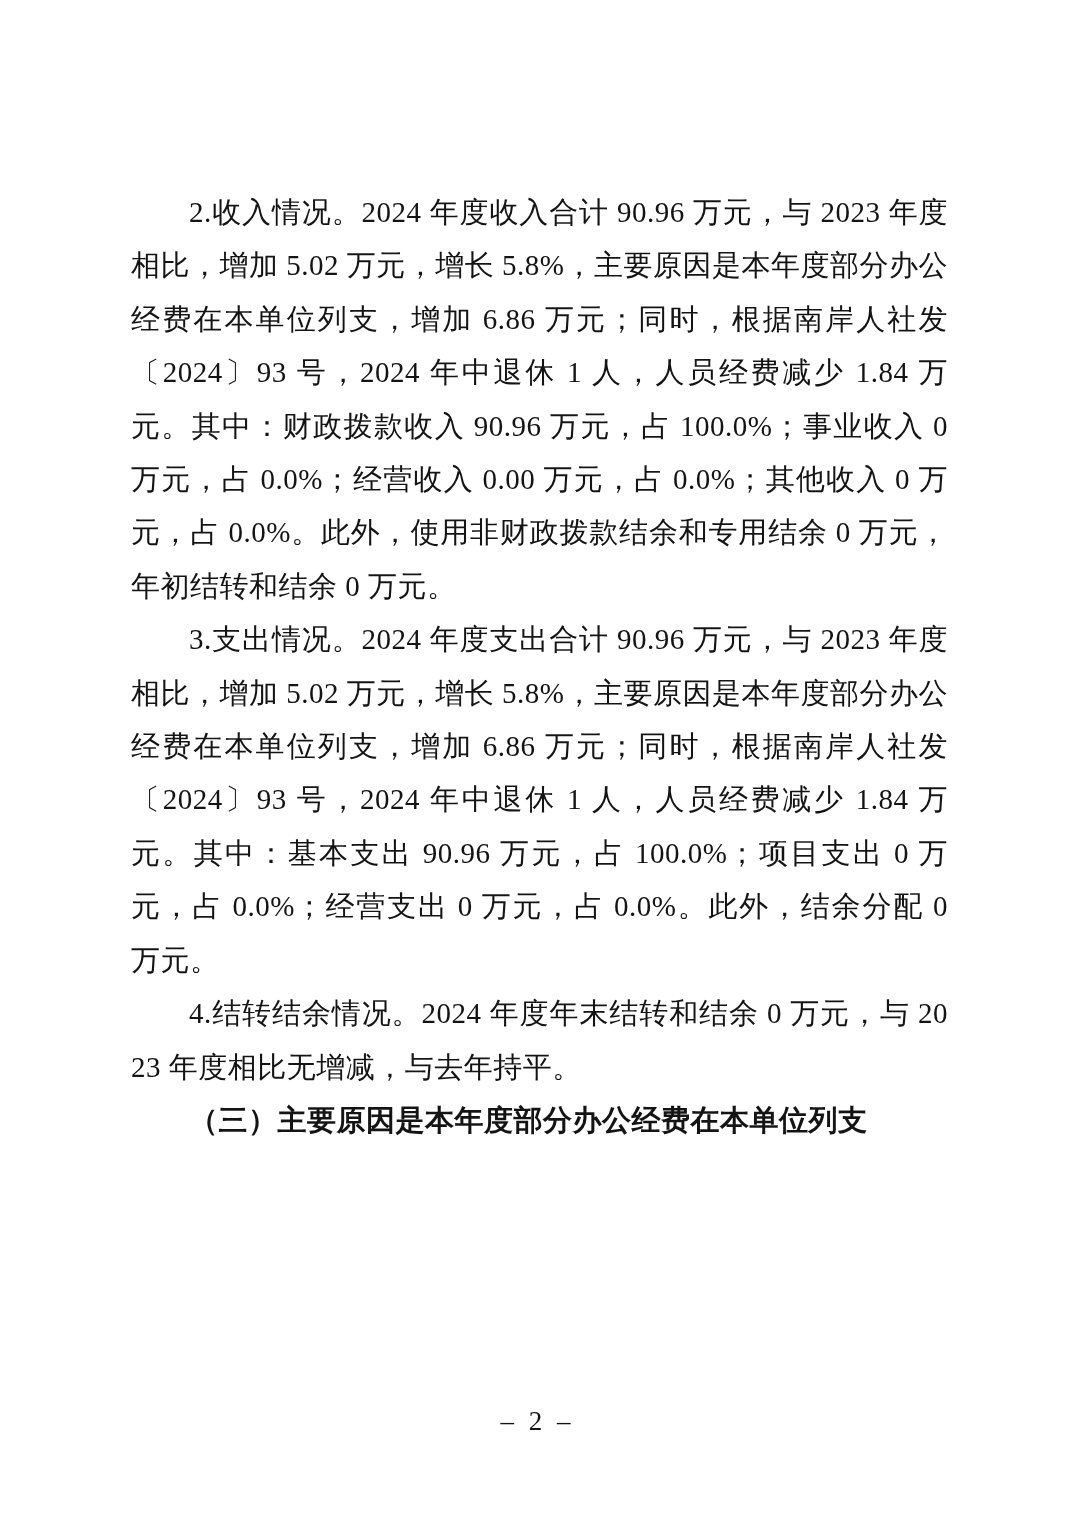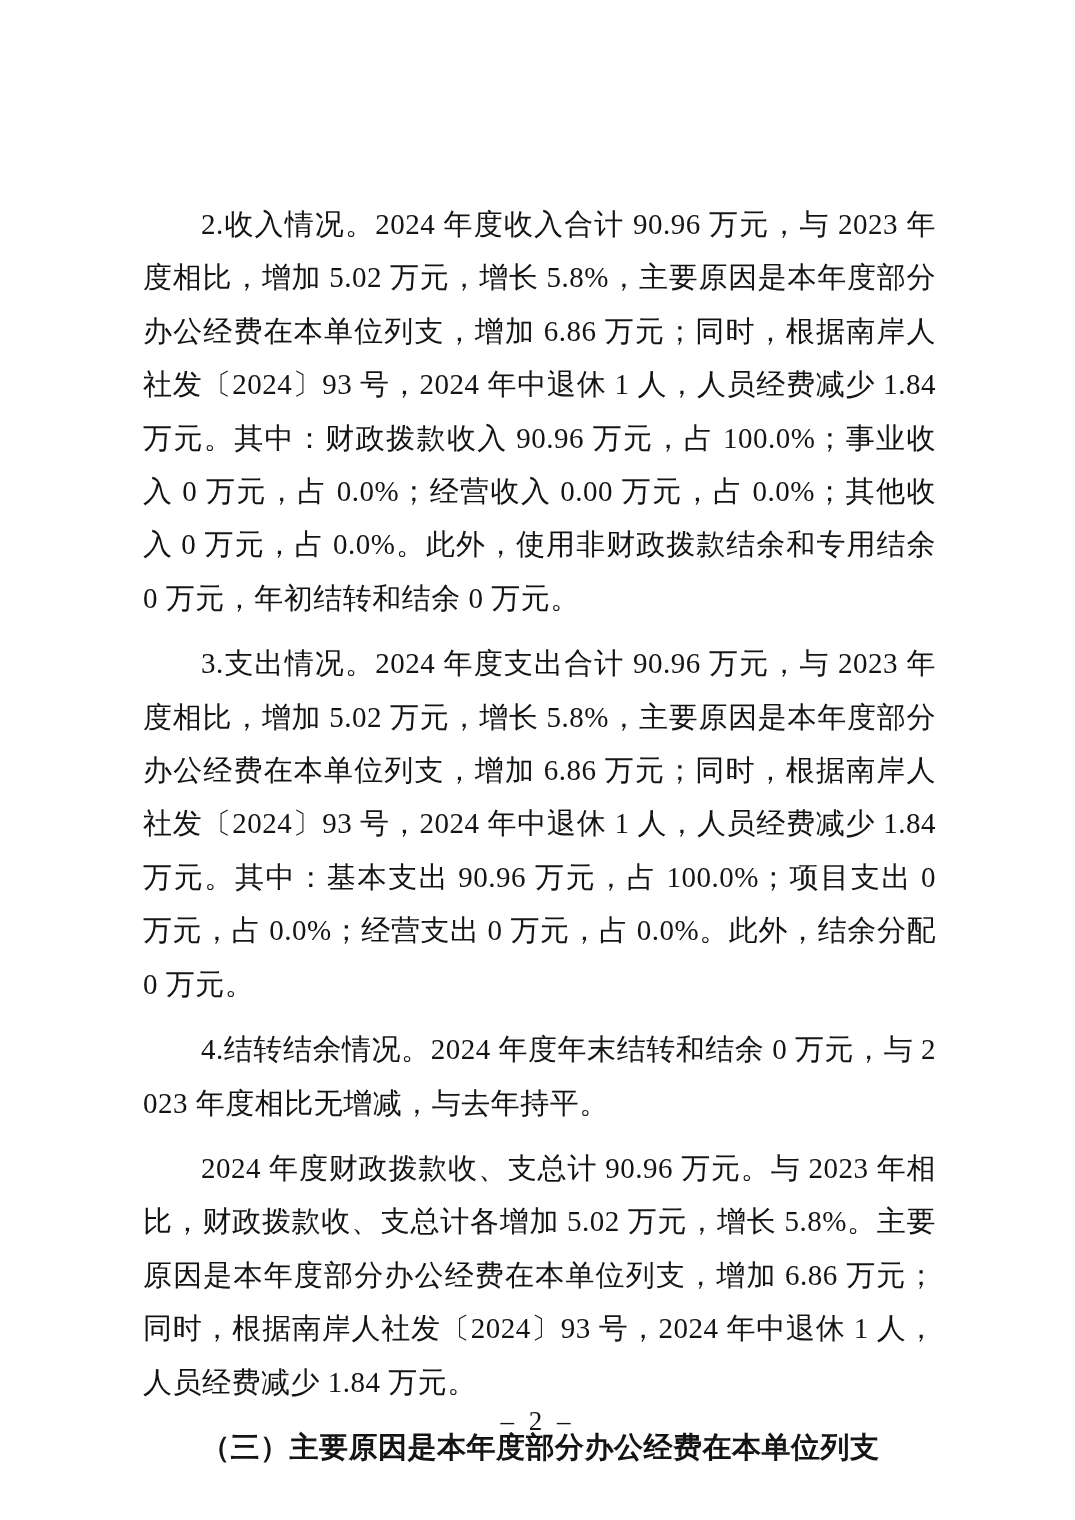--- a/index.html
+++ b/index.html
@@ -22,21 +22,21 @@
     top: 186px;
     width: 817px;
     font-size: 29px;
     line-height: 53.4px;
     text-align: justify;
     text-justify: inter-ideograph;
     word-break: break-all;
     letter-spacing: 0.5px;
   }
   .content .para {
-    margin: 12px;
+    margin: 0;
     padding: 0;
     text-indent: 2em;
     font-weight: normal;
   }
   .content .heading {
     font-weight: bold;
   }
   .footer {
     position: absolute;
     left: 0;
@@ -50,18 +50,17 @@
   }
 </style>
 </head>
 <body>
 
 <div class="page">
   <main class="content">
     <p class="para">2.收入情况。2024 年度收入合计 90.96 万元，与 2023 年度相比，增加 5.02 万元，增长 5.8%，主要原因是本年度部分办公经费在本单位列支，增加 6.86 万元；同时，根据南岸人社发〔2024〕93 号，2024 年中退休 1 人，人员经费减少 1.84 万元。其中：财政拨款收入 90.96 万元，占 100.0%；事业收入 0 万元，占 0.0%；经营收入 0.00 万元，占 0.0%；其他收入 0 万元，占 0.0%。此外，使用非财政拨款结余和专用结余 0 万元，年初结转和结余 0 万元。</p>
     <p class="para">3.支出情况。2024 年度支出合计 90.96 万元，与 2023 年度相比，增加 5.02 万元，增长 5.8%，主要原因是本年度部分办公经费在本单位列支，增加 6.86 万元；同时，根据南岸人社发〔2024〕93 号，2024 年中退休 1 人，人员经费减少 1.84 万元。其中：基本支出 90.96 万元，占 100.0%；项目支出 0 万元，占 0.0%；经营支出 0 万元，占 0.0%。此外，结余分配 0 万元。</p>
     <p class="para">4.结转结余情况。2024 年度年末结转和结余 0 万元，与 2023 年度相比无增减，与去年持平。</p>
-    <p class="para">2024 年度财政拨款收、支总计 90.96 万元。与 2023 年相比，财政拨款收、支总计各增加 5.02 万元，增长 5.8%。主要原因是本年度部分办公经费在本单位列支，增加 6.86 万元；同时，根据南岸人社发〔2024〕93 号，2024 年中退休 1 人，人员经费减少 1.84 万元。</p>
     <p class="para heading">（三）主要原因是本年度部分办公经费在本单位列支</p>
   </main>
 
   <div class="footer">– 2 –</div>
 </div>
 
 </body></html>

